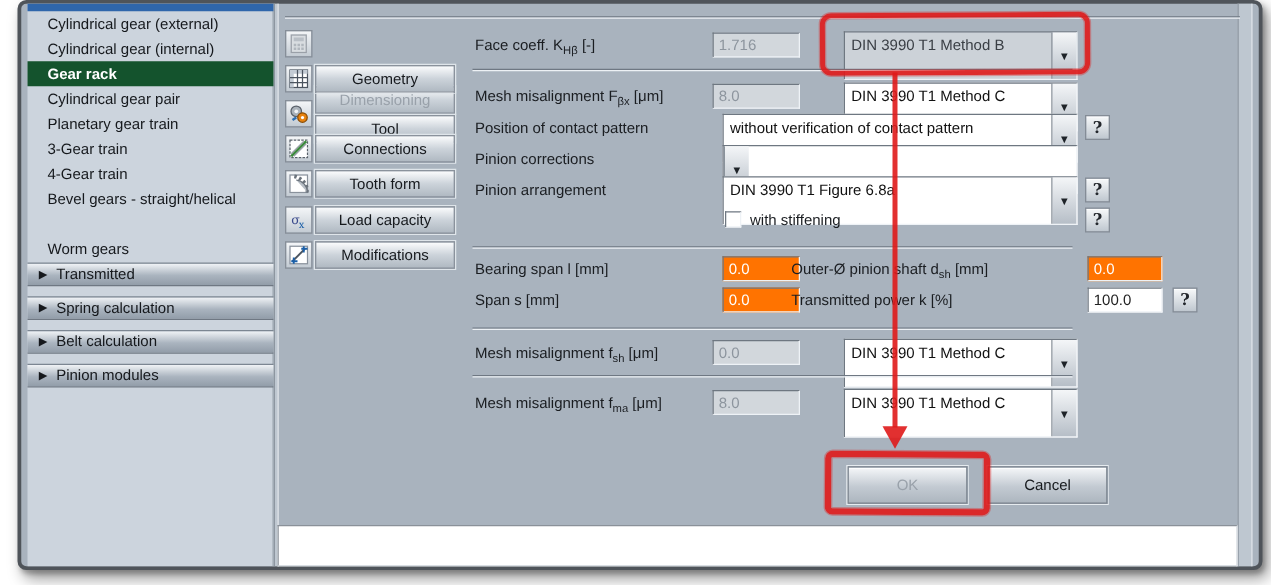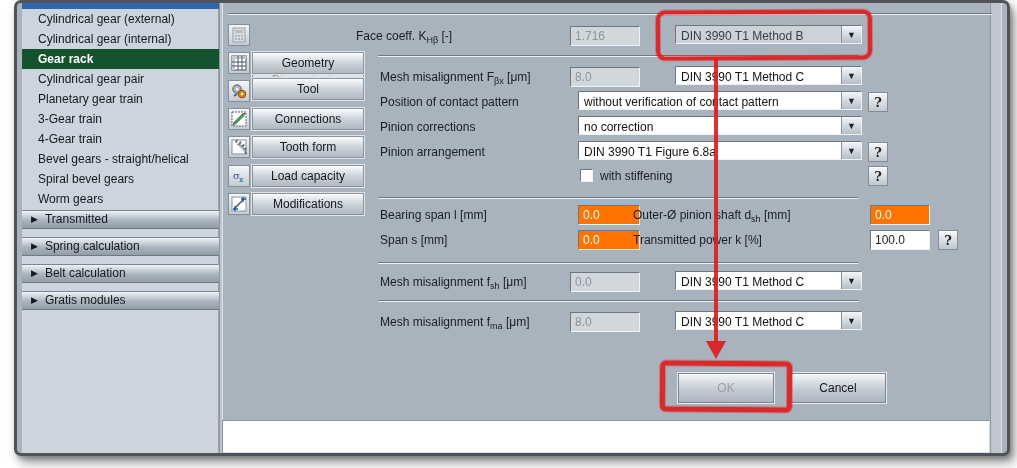--- a/index.html
+++ b/index.html
@@ -37,21 +37,21 @@
 
   .groove { position:absolute; height:0; border-top:1px solid #6f7883; border-bottom:1px solid #edf1f5; }
 
   
   .lbl { position:absolute; height:20px; line-height:20px; font-size:12px; color:#1a1d21; white-space:nowrap; }
   .lbl sub { font-size:9px; }
   .field { position:absolute; height:20px; border:1px solid; border-color:#6e7781 #eef2f6 #eef2f6 #6e7781;
     background:#fff; font-family:"Liberation Sans", sans-serif; font-size:12px; padding:0 4px; color:#222; outline:none; }
   .field.disabled { background:#d2d7dc; color:#8d959e; }
   .field.orange { background:#ff7300; color:#fff; }
-  .dropdown { position:absolute; height:19px; border:1px solid; border-color:#6e7781 #eef2f6 #eef2f6 #6e7781;
+  .dropdown { position:absolute; height:39px; border:1px solid; border-color:#6e7781 #eef2f6 #eef2f6 #6e7781;
     background:#fff; display:flex; cursor:default; }
   .dropdown .txt { flex:1; font-size:12px; line-height:21px; padding:0 5px; white-space:nowrap; overflow:hidden; color:#111; }
   .dropdown .arrow { width:20px; border-left:1px solid #8a929b; background:linear-gradient(#f4f6f8,#b6bec7);
     display:flex; align-items:center; justify-content:center; font-size:9px; color:#1e2328; }
   .dropdown.disabled { background:#ccd2d8; }
   .dropdown.disabled .txt { color:#3a3f45; }
   .qbtn { position:absolute; width:20px; height:20px; background:linear-gradient(#f7f9fa,#bfc7cf);
     border:1px solid #848c96; box-shadow:inset 0 1px 0 rgba(255,255,255,.8);
     font-family:"DejaVu Serif", serif; font-weight:bold; font-size:13px; text-align:center; line-height:17px; color:#22262b; cursor:default; }
   .checkbox { position:absolute; width:13px; height:13px; background:#fff;
@@ -85,27 +85,26 @@
   <div id="sidebar-top-strip"></div>
 
   <div class="sitem" style="top:9px">Cylindrical gear (external)</div>
   <div class="sitem" style="top:29px">Cylindrical gear (internal)</div>
   <div class="sitem selected" style="top:49px">Gear rack</div>
   <div class="sitem" style="top:69px">Cylindrical gear pair</div>
   <div class="sitem" style="top:89px">Planetary gear train</div>
   <div class="sitem" style="top:109px">3-Gear train</div>
   <div class="sitem" style="top:129px">4-Gear train</div>
   <div class="sitem" style="top:149px">Bevel gears - straight/helical</div>
-  <div class="sitem" style="top:169px">Spiral bevel gears</div>
   <div class="sitem" style="top:189px">Worm gears</div>
 
   <div class="ssec" style="top:210px"><span class="tri">▶</span><span>Transmitted</span></div>
   <div class="ssec" style="top:237px"><span class="tri">▶</span><span>Spring calculation</span></div>
   <div class="ssec" style="top:264px"><span class="tri">▶</span><span>Belt calculation</span></div>
-  <div class="ssec" style="top:291px"><span class="tri">▶</span><span>Gratis modules</span></div>
+  <div class="ssec" style="top:291px"><span class="tri">▶</span><span>Pinion modules</span></div>
 
   <div class="vstrip" style="left:219px;width:4px"></div>
   <div class="vstrip" style="left:990px;width:12px"></div>
 
   <div class="groove" style="left:228px;top:13px;width:764px"></div>
 
   <div class="micon" style="top:24px">
     <svg width="16" height="16">
         <rect x="2" y="1" width="12" height="14" fill="#d9dde1" stroke="#9aa0a8"></rect>
         <rect x="4" y="3" width="8" height="3" fill="#b9bfc6"></rect>
@@ -131,21 +130,21 @@
 
   <div class="micon" style="top:80px">
     <svg width="16" height="16">
         <circle cx="6" cy="6" r="4.2" fill="#aab2ba" stroke="#5a626b"></circle>
         <circle cx="6" cy="6" r="1.5" fill="#f2f4f6"></circle>
         <circle cx="11" cy="11" r="3.8" fill="#e8820e" stroke="#8a4d05"></circle>
         <circle cx="11" cy="11" r="1.3" fill="#fff"></circle>
         <path d="M3 13l3-2" stroke="#2f6fb2" stroke-width="2"></path>
       </svg>
   </div>
-  <button class="mbtn" style="top:78px">Tool</button>
+  <button class="mbtn" style="top:92px">Tool</button>
 
   <div class="micon" style="top:108px">
     <svg width="16" height="16">
         <rect x="1" y="1" width="14" height="14" fill="#fff" stroke="#5a626b" stroke-dasharray="2 1"></rect>
         <path d="M2 14L14 2" stroke="#3b8a3b" stroke-width="2"></path>
         <path d="M4 14L14 4M2 12L12 2" stroke="#9aa0a8" stroke-width="1"></path>
       </svg>
   </div>
   <button class="mbtn" style="top:108px">Connections</button>
 
@@ -169,21 +168,21 @@
   <div class="micon" style="top:193px">
     <svg width="16" height="16">
         <rect x="1" y="1" width="14" height="14" fill="#fff" stroke="#8a929c"></rect>
         <path d="M3 13L13 3" stroke="#4c5560" stroke-width="1.5"></path>
         <path d="M12 1v5M10 3h5" stroke="#1a5fa8" stroke-width="1.5"></path>
         <path d="M4 10v5M2 13h5" stroke="#1a5fa8" stroke-width="1.5"></path>
       </svg>
   </div>
   <button class="mbtn" style="top:193px">Modifications</button>
 
-  <div class="lbl" style="left:356px;top:26px"><span>Face coeff. K</span><sub>Hβ</sub><span> [-]</span></div>
+  <div class="lbl" style="left:380px;top:26px"><span>Face coeff. K</span><sub>Hβ</sub><span> [-]</span></div>
   <input class="field disabled" style="left: 570px; top: 26px; width: 70px;" readonly="" value="1.716">
   <div class="dropdown disabled" style="left:675px;top:25px;width:187px">
     <span class="txt">DIN 3990 T1 Method B</span>
     <span class="arrow">▼</span>
   </div>
   <div class="groove" style="left:378px;top:55px;width:480px"></div>
 
   <div class="lbl" style="left:380px;top:67px"><span>Mesh misalignment F</span><sub>βx</sub><span> [μm]</span></div>
   <input class="field disabled" style="left: 570px; top: 67px; width: 70px;" readonly="" value="8.0">
   <div class="dropdown" style="left:675px;top:66px;width:187px">
@@ -193,21 +192,20 @@
 
   <div class="lbl" style="left:380px;top:92px">Position of contact pattern</div>
   <div class="dropdown" style="left:578px;top:91px;width:284px">
     <span class="txt">without verification of contact pattern</span>
     <span class="arrow">▼</span>
   </div>
   <button class="qbtn" style="left:868px;top:92px">?</button>
 
   <div class="lbl" style="left:380px;top:117px">Pinion corrections</div>
   <div class="dropdown" style="left:578px;top:116px;width:284px">
-    <span class="txt">no correction</span>
     <span class="arrow">▼</span>
   </div>
 
   <div class="lbl" style="left:380px;top:142px">Pinion arrangement</div>
   <div class="dropdown" style="left:578px;top:141px;width:284px">
     <span class="txt">DIN 3990 T1 Figure 6.8a</span>
     <span class="arrow">▼</span>
   </div>
   <button class="qbtn" style="left:868px;top:142px">?</button>
 

